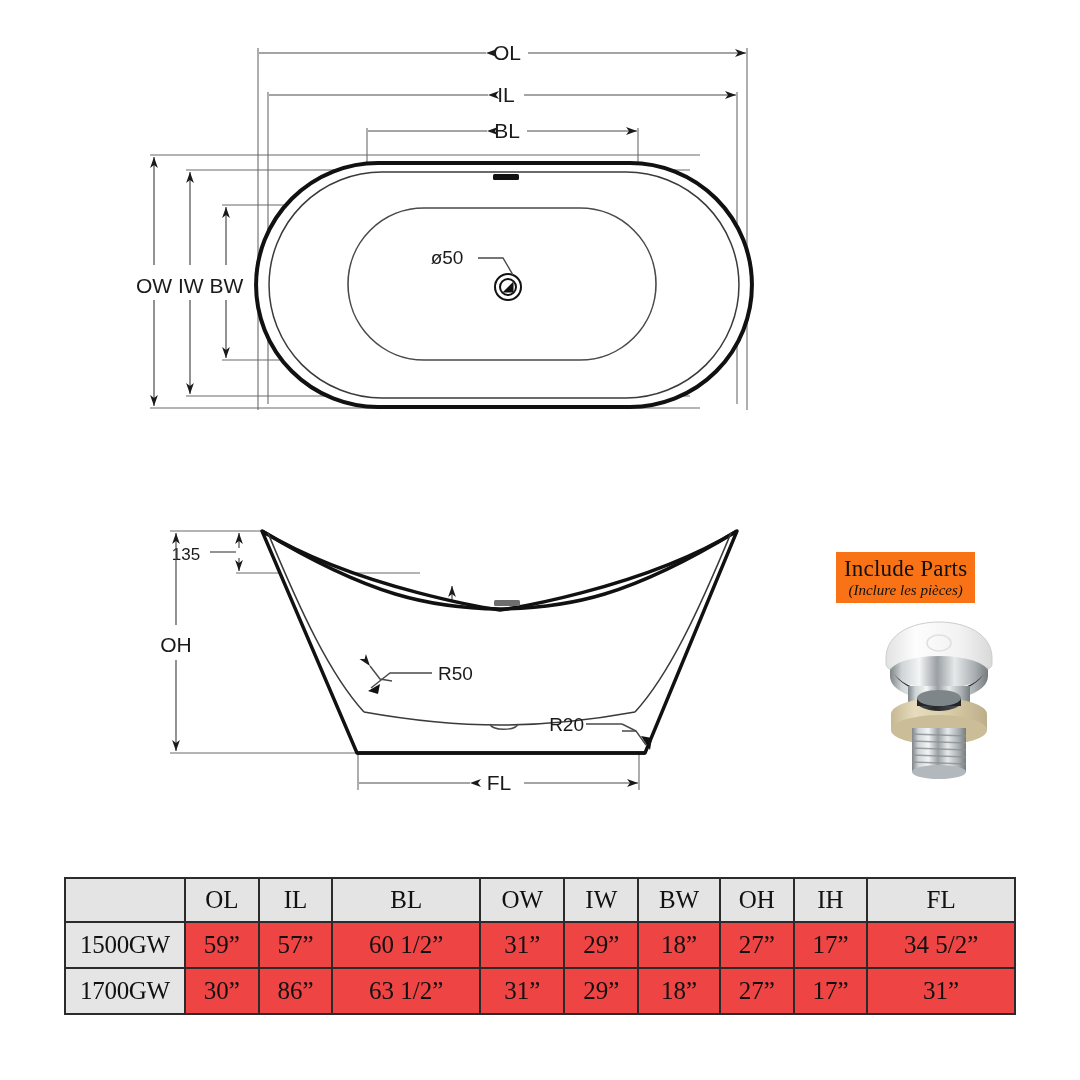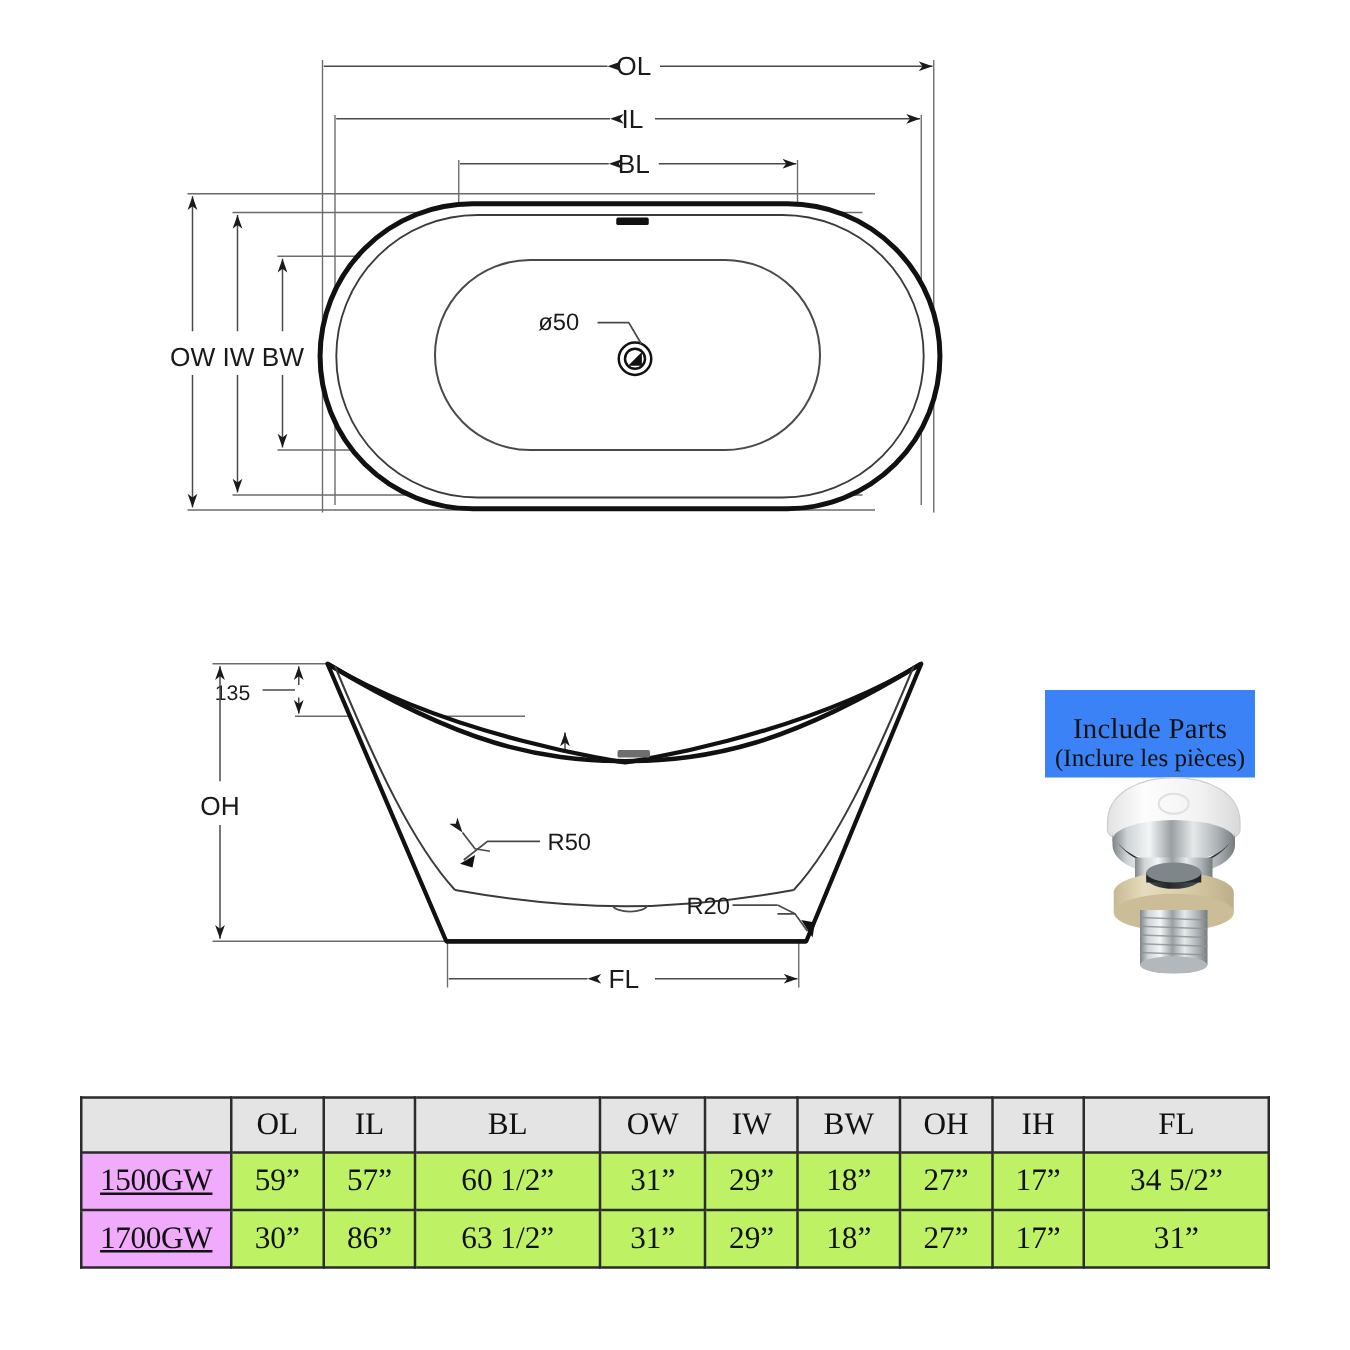--- a/index.html
+++ b/index.html
@@ -15,43 +15,43 @@
   .dimtext{font-family:"Liberation Sans",sans-serif;fill:#1a1a1a;}
   .dim-lg{font-size:21px;}
   .dim-md{font-size:19px;}
   .dim-sm{font-size:17px;}
 
   
   #include-parts{
     position:absolute;left:836px;top:552px;width:210px;height:230px;
   }
   #include-parts .cap{
-    background:#3b82f6;display:inline-block;padding:18px 8px 4px 8px;
+    background:#f97316;display:inline-block;padding:4px 8px 4px 8px;
     font-family:"Liberation Serif",serif;color:#111;
     text-align:center;line-height:1.12;
   }
   #include-parts .cap .t1{font-size:23px;display:block;letter-spacing:.2px;}
-  #include-parts .cap .t2{font-size:20px;display:block;}
+  #include-parts .cap .t2{font-size:15px;display:block;font-style:italic;}
   #include-parts .partimg{position:absolute;left:28px;top:62px;width:150px;height:165px;}
 
   
   #spec-table{
     position:absolute;left:64px;top:877px;width:952px;
     border-collapse:collapse;
     font-family:"Liberation Serif",serif;
   }
   #spec-table td,#spec-table th{
     border:2px solid #2b2b2b;
     text-align:center;vertical-align:middle;
     font-size:25px;color:#111;font-weight:400;
     height:44px;padding:0;
   }
   #spec-table thead th{background:#e4e4e4;height:42px;}
-  #spec-table tbody td{background:#bef264;}
-  #spec-table tbody td.rowhead{background:#f0abfc;width:118px;letter-spacing:-.3px;text-decoration:underline;}
+  #spec-table tbody td{background:#ef4444;}
+  #spec-table tbody td.rowhead{background:#e5e5e5;width:118px;letter-spacing:-.3px;}
   #spec-table thead th.corner{background:#e4e4e4;width:118px;}
 </style>
 </head>
 <body>
 
 <div id="root">
 
   <svg class="layer" viewBox="0 0 1080 1080">
     <defs>
       <marker id="ah-r" markerWidth="12" markerHeight="9" refX="11" refY="4.5" orient="auto" markerUnits="userSpaceOnUse">

